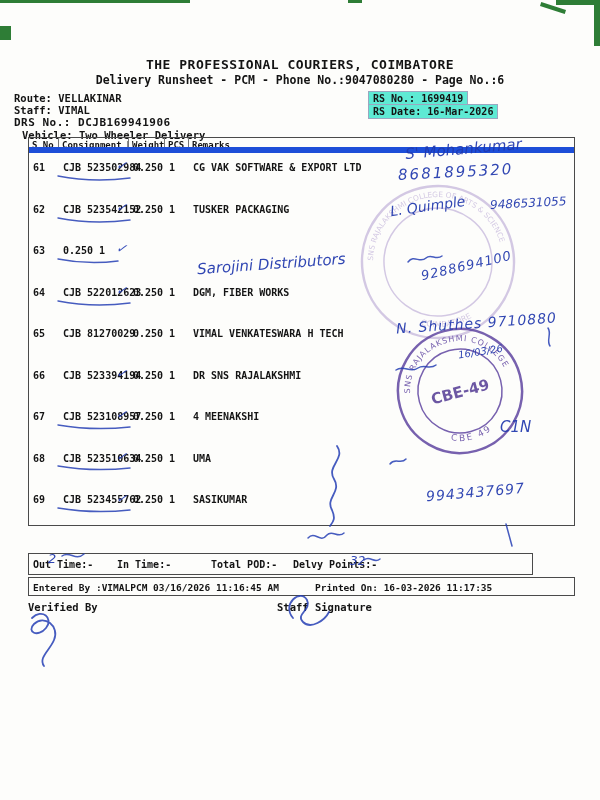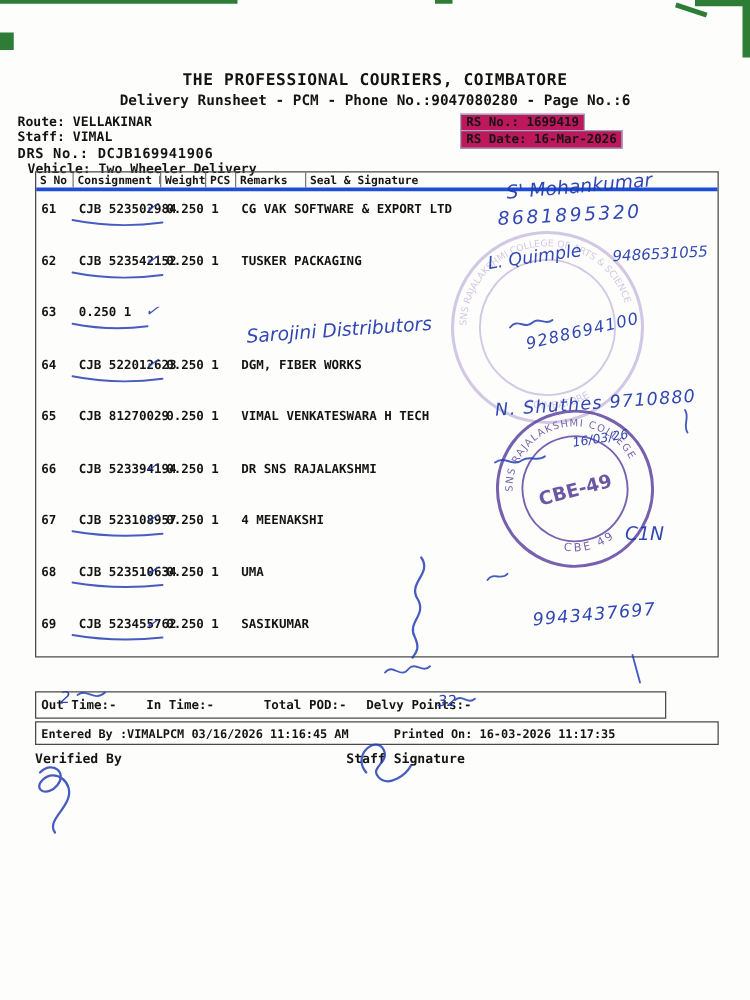--- a/index.html
+++ b/index.html
@@ -3,26 +3,26 @@
 <meta charset="utf-8">
 <style>
   *{box-sizing:border-box;margin:0;padding:0}
   html,body{width:600px;height:800px;background:#ffffff}
   .page{position:relative;width:600px;height:800px;background:#fdfdfb;
         font-family:"DejaVu Sans Mono","Liberation Mono",monospace;color:#141414;overflow:hidden}
   .t{position:absolute;font-weight:700;white-space:nowrap;font-size:10px}
   .center{left:0;width:600px;text-align:center}
   .box{position:absolute;border:1px solid #4a4a4a}
   .metabox{position:absolute;font-weight:700;font-size:10px;white-space:nowrap;
-           border:1px solid #9aa7c0;background:#be185d;padding:1px 4px}
+           border:1px solid #9aa7c0;background:#5eead4;padding:1px 4px}
   .hw{position:absolute;font-family:"DejaVu Sans","Liberation Sans",sans-serif;
       font-style:italic;color:#2038ad;white-space:nowrap;opacity:.92}
   .tick{position:absolute;color:#2740b5;font-size:15px;font-style:italic;opacity:.9}
   .green{position:absolute;background:#2e7d36}
-  .thead{display:flex;height:15px;border-bottom:3px solid #1d4ed8}
+  .thead{display:flex;height:15px;border-bottom:6px solid #1d4ed8}
   .hc{border-right:1px solid #777;padding:2px 3px;font-size:9px;font-weight:700;white-space:nowrap;overflow:hidden}
   .hc:last-child{border-right:none}
   .trow{display:flex;height:41.5px;font-size:10px;font-weight:700}
   .bc{padding:9px 3px 0 4px;white-space:nowrap;overflow:visible}
   .overlay{position:absolute;left:0;top:0;pointer-events:none}
 </style>
 </head>
 <body>
 
 <div class="page">
@@ -44,21 +44,20 @@
   <span class="t" style="left:14px;top:116px;font-size:11px;letter-spacing:.5px">DRS No.: DCJB169941906</span>
   <span class="t" style="left:22px;top:129px;font-size:10.5px">Vehicle: Two Wheeler Delivery</span>
 
   <div class="box" style="left:28px;top:137px;width:547px;height:389px">
     <div class="thead">
       <div class="hc" style="width:30px">S No</div>
       <div class="hc" style="width:70px">Consignment No</div>
       <div class="hc" style="width:36px">Weight</div>
       <div class="hc" style="width:24px">PCS</div>
       <div class="hc" style="width:56px">Remarks</div>
-      <div class="hc" style="flex:1">Seal &amp; Signature</div>
     </div>
 
     <div class="trow">
       <div class="bc" style="width:30px">61</div>
       <div class="bc" style="width:70px">CJB 523502984</div>
       <div class="bc" style="width:36px">0.250</div>
       <div class="bc" style="width:24px">1</div>
       <div class="bc" style="width:160px">CG VAK SOFTWARE &amp; EXPORT LTD</div>
     </div>
     <div class="trow">

